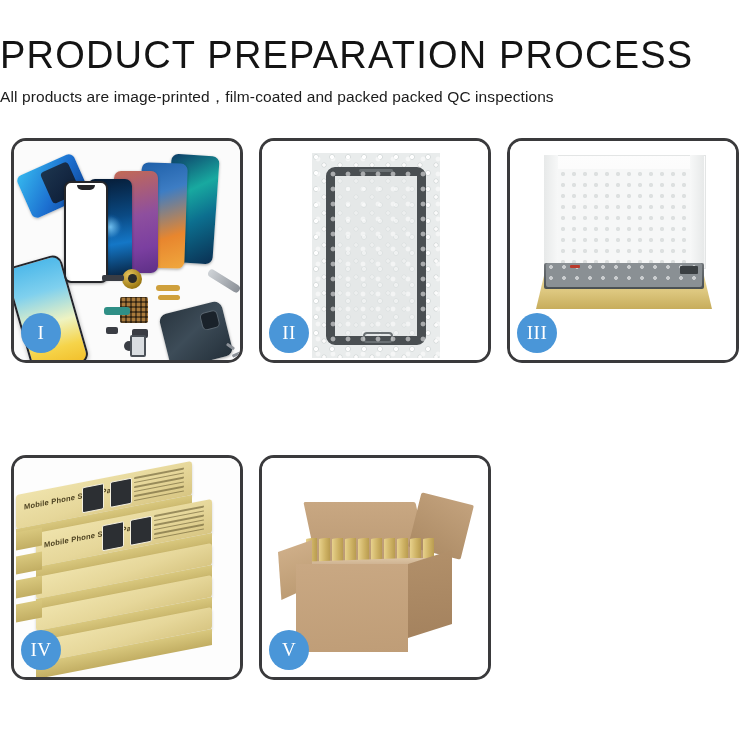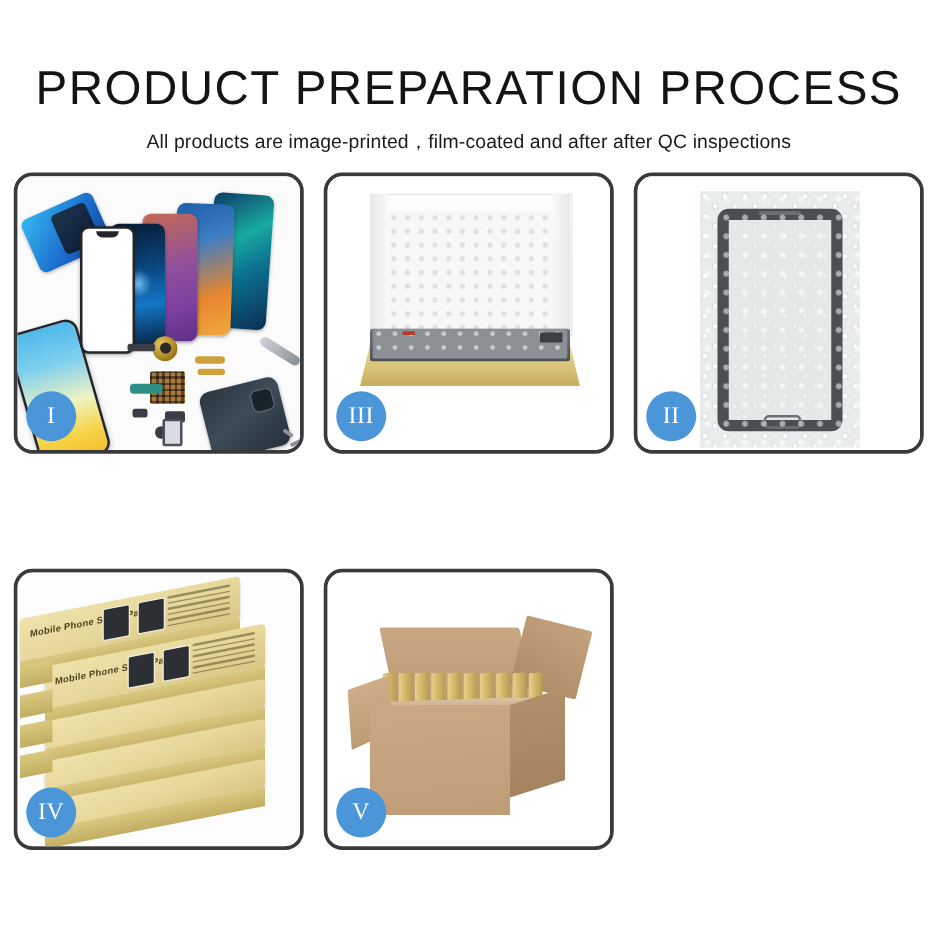--- a/index.html
+++ b/index.html
@@ -5,21 +5,21 @@
   html,body{margin:0;padding:0;}
   body{
     width:750px;height:750px;
     background:#ffffff;
     font-family:"Liberation Sans", sans-serif;
     overflow:hidden;
   }
   .page{position:relative;width:750px;height:750px;}
 
   
-  .header{position:absolute;left:0;top:16px;width:750px;text-align:center;}
+  .header{position:absolute;left:0;top:0;width:750px;text-align:left;}
   .title{
     font-family:"Liberation Sans", sans-serif;
     font-size:38px;letter-spacing:1.2px;color:#141414;
     font-weight:400;margin:0;padding-top:36px;line-height:1.05;
     white-space:nowrap;
   }
   .subtitle{
     font-family:"Liberation Sans", sans-serif;
     font-size:15.5px;color:#1b1b1b;font-weight:400;
     margin:0;padding-top:11px;letter-spacing:.1px;white-space:nowrap;
@@ -244,21 +244,21 @@
   .c6edge{position:absolute;left:110px;top:44px;width:3px;height:96px;
     background:rgba(90,68,44,.45);transform:skewY(12deg);}
 </style>
 </head>
 <body>
 
 <div class="page">
 
   <div class="header">
     <h1 class="title">PRODUCT PREPARATION PROCESS</h1>
-    <p class="subtitle">All products are image-printed，film-coated and after after QC inspections</p>
+    <p class="subtitle">All products are image-printed，film-coated and packed packed QC inspections</p>
   </div>
 
   <div class="grid">
 
     <div class="panel">
       <div class="stage">
         <div class="p1bg"></div>
 
         <div class="adh"></div>
 
@@ -289,43 +289,43 @@
           <div class="tool"></div>
           <div class="scrw s1"></div>
           <div class="scrw s2"></div>
         </div>
       </div>
       <div class="badge">I</div>
     </div>
 
     <div class="panel">
       <div class="stage">
+        <div class="p2bg"></div>
+        <div class="wrapsheet">
+          <div class="glass"></div>
+          <div class="bubbleoverlay"></div>
+        </div>
+      </div>
+      <div class="badge">II</div>
+    </div>
+
+    <div class="panel">
+      <div class="stage">
         <div class="p3bg"></div>
         <div class="lid"></div>
         <div class="foam"></div>
         <div class="lidflapL"></div>
         <div class="lidflapR"></div>
         <div class="boxbase"></div>
         <div class="traywell"></div>
         <div class="screenin">
           <div class="redmark"></div>
         </div>
       </div>
       <div class="badge">III</div>
-    </div>
-
-    <div class="panel">
-      <div class="stage">
-        <div class="p2bg"></div>
-        <div class="wrapsheet">
-          <div class="glass"></div>
-          <div class="bubbleoverlay"></div>
-        </div>
-      </div>
-      <div class="badge">II</div>
     </div>
 
     <div class="panel">
       <div class="stage">
         <div class="p4bg"></div>
         <div class="stack">
 
           <div class="kbtop" style="left:6px;top:4px;">
             <div class="lbl">Mobile Phone Spare Parts</div>
             <div class="thumbs">

